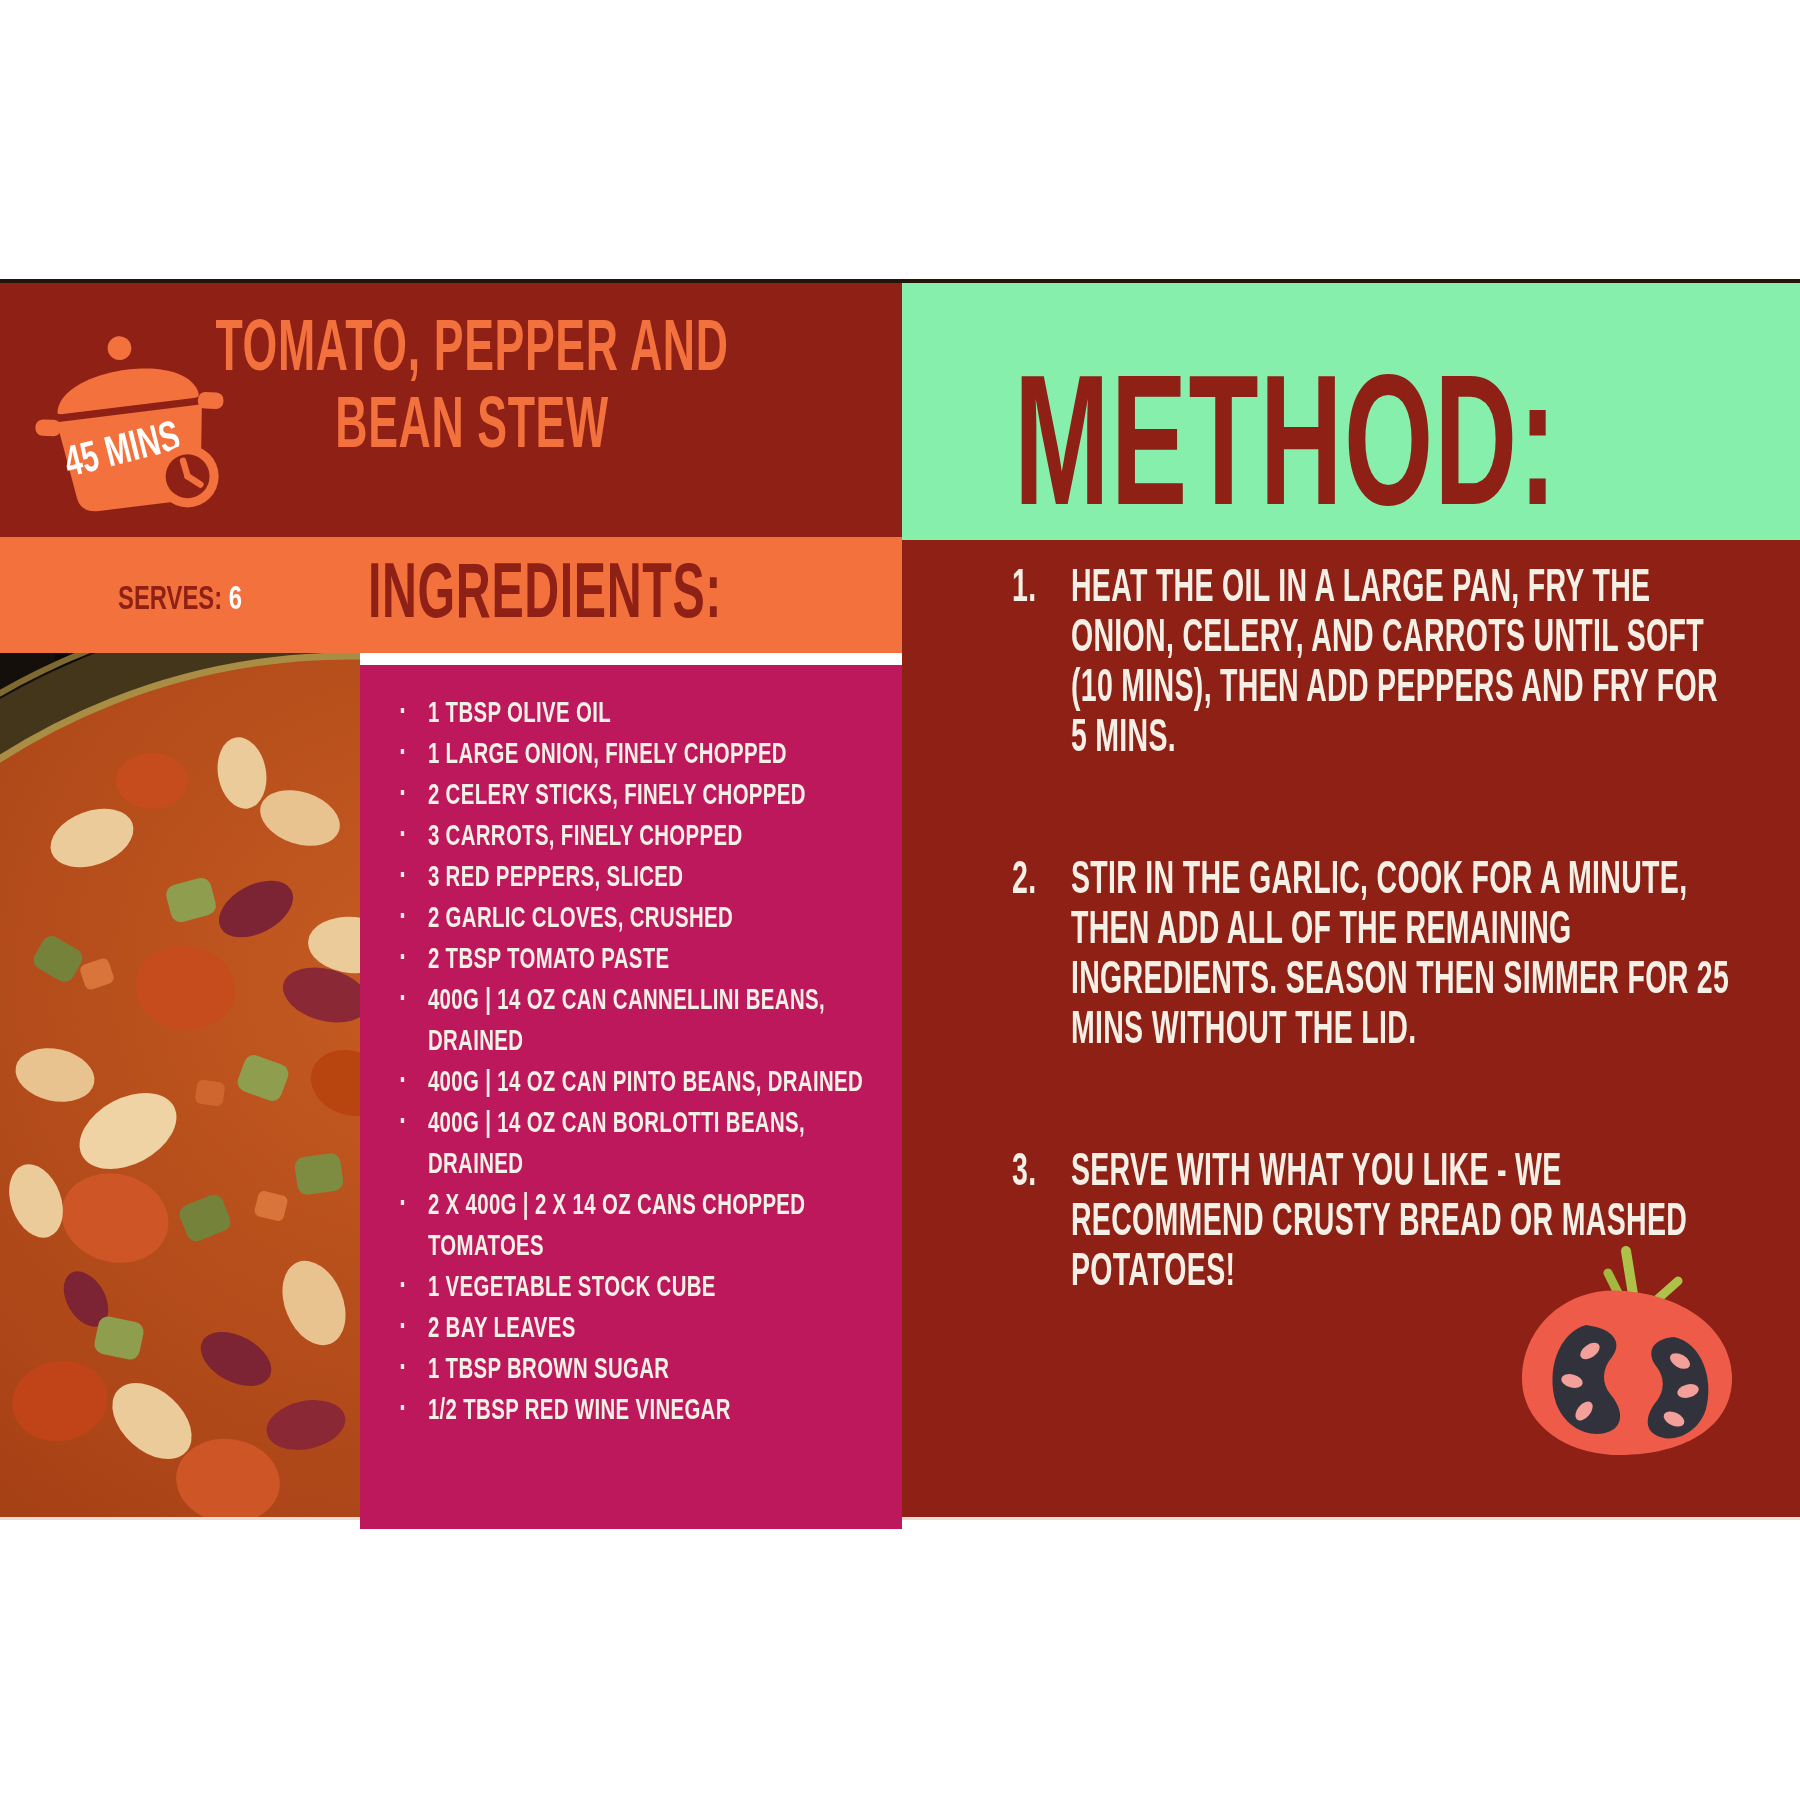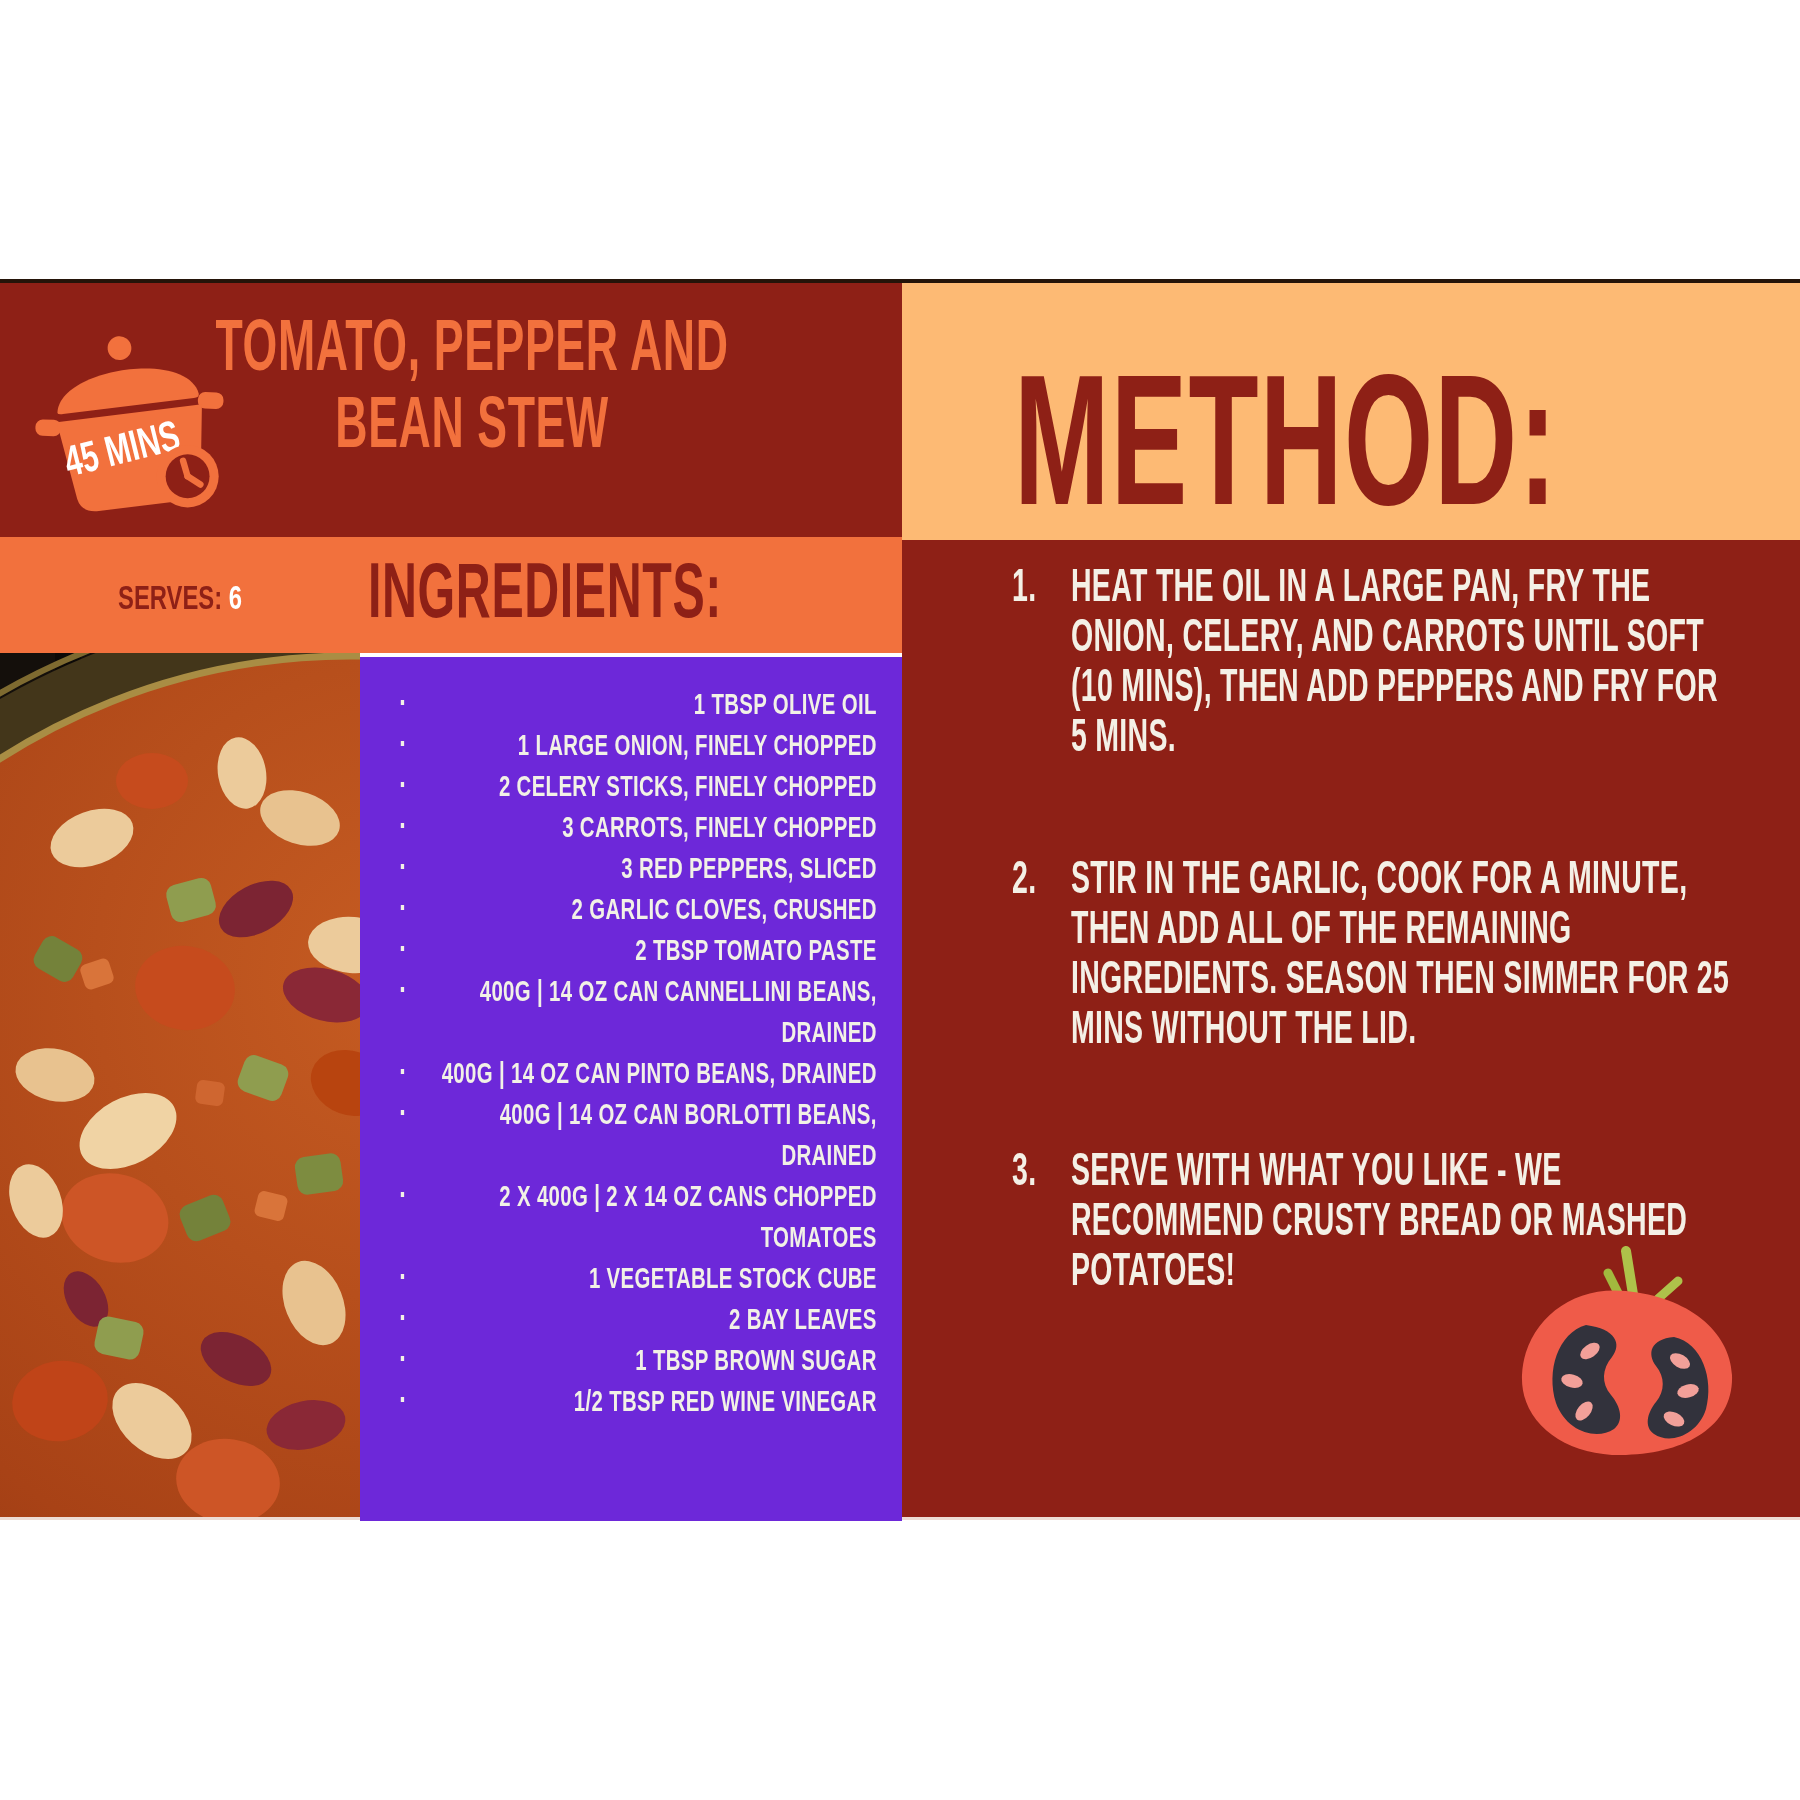--- a/index.html
+++ b/index.html
@@ -13,21 +13,21 @@
   
   .card-topline{left:0;top:279px;width:1800px;height:4px;background:#241409;}
   .card-bottomline{left:0;top:1517px;width:1800px;height:3px;background:#eddcd4;}
 
   
   .left-col{left:0;top:283px;width:902px;height:1234px;}
   .left-header{position:absolute;left:0;top:0;width:902px;height:254px;background:#8e2016;}
   .left-band{position:absolute;left:0;top:254px;width:902px;height:116px;background:#f2713d;}
   .left-content{position:absolute;left:0;top:370px;width:902px;height:864px;}
   .photo-wrap{position:absolute;left:0;top:0;width:360px;height:864px;overflow:hidden;background:#140f0b;}
-  .green-panel{position:absolute;left:360px;top:4px;width:542px;height:864px;background:#6d28d9;text-align:right;}
+  .green-panel{position:absolute;left:360px;top:12px;width:542px;height:864px;background:#be185d;}
 
   .pot-wrap{position:absolute;left:34px;top:44px;width:192px;height:188px;}
 
   .recipe-title{
     position:absolute;left:52px;top:24px;width:840px;
     transform:scaleX(0.62);transform-origin:50% 0;
     font-size:72px;line-height:77px;color:#f2713d;text-align:center;
     letter-spacing:1px;white-space:pre-line;
   }
 
@@ -50,21 +50,21 @@
     font-size:30px;line-height:41px;color:#f2f1e6;
     list-style:none;margin:0;padding:0;letter-spacing:0.5px;
   }
   .ing-list li{position:relative;padding-left:44px;}
   .ing-list li::before{
     content:"\00B7";position:absolute;left:2px;top:-1px;font-size:34px;color:#f2f1e6;
   }
 
   
   .right-col{left:902px;top:283px;width:898px;height:1234px;}
-  .right-header{position:absolute;left:0;top:0;width:898px;height:257px;background:#fdba74;}
+  .right-header{position:absolute;left:0;top:0;width:898px;height:257px;background:#86efac;}
   .right-body{position:absolute;left:0;top:257px;width:898px;height:977px;background:#8e2016;}
 
   .method-heading{
     position:absolute;left:112px;top:62px;
     transform:scaleX(0.62);transform-origin:0 0;
     font-size:185px;line-height:190px;color:#8e2016;white-space:nowrap;letter-spacing:2px;
   }
 
   .method-list{
     position:absolute;left:110px;top:20px;width:1160px;

